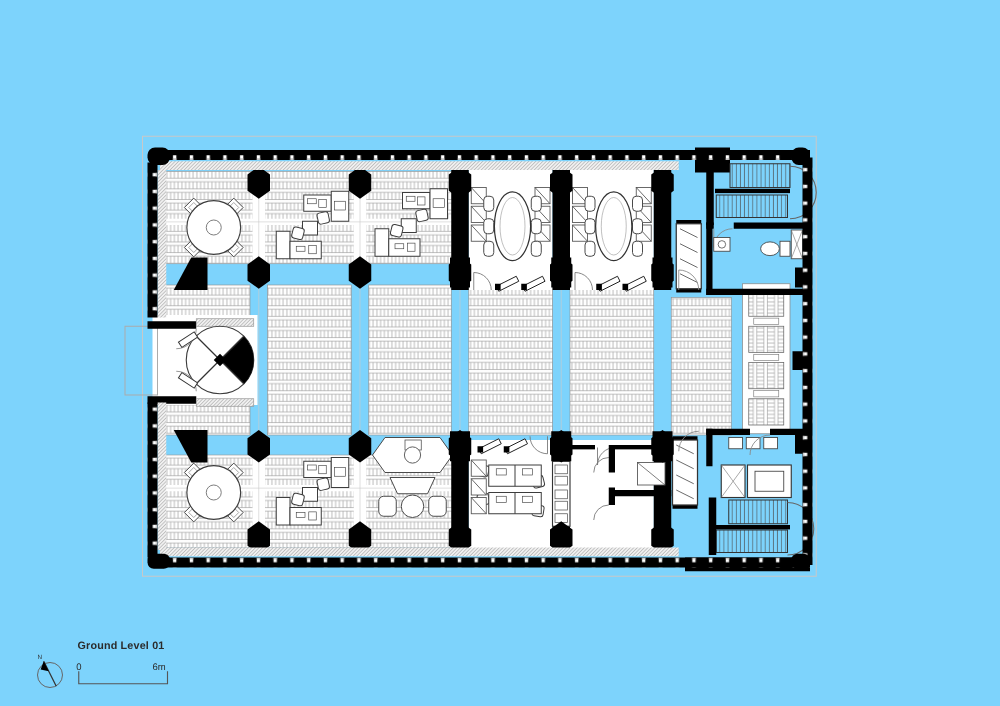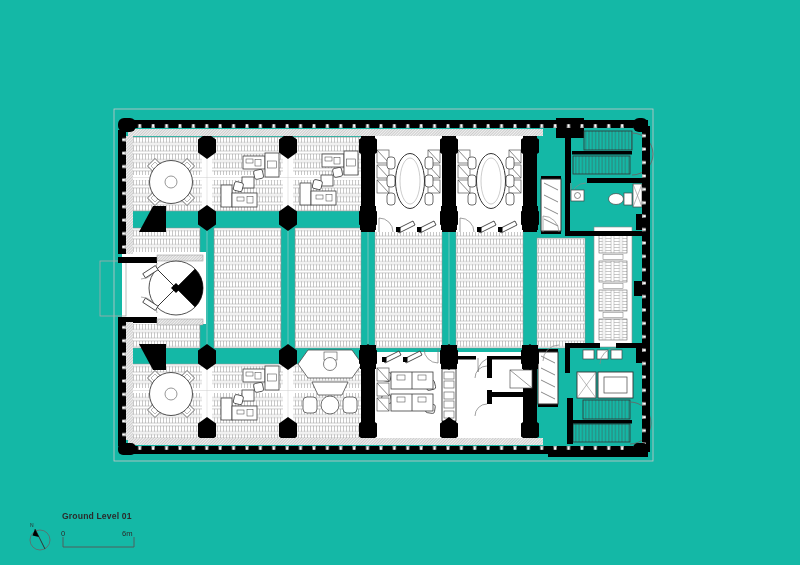--- a/index.html
+++ b/index.html
@@ -1,16 +1,16 @@
 <!DOCTYPE html>
 <html><head>
 <meta charset="utf-8">
 <style>
   html,body{margin:0;padding:0;background:#fff;}
-  .sheet{position:relative;width:800px;height:565px;background:#14b8a6;overflow:hidden;
+  .sheet{position:relative;width:800px;height:565px;background:#7dd3fc;overflow:hidden;
          font-family:"Liberation Sans",sans-serif;}
   svg{display:block;}
   text{font-family:"Liberation Sans",sans-serif;fill:#2b2b2b;}
   .t-title{font-size:8.6px;font-weight:600;letter-spacing:.15px;}
   .t-scale{font-size:7.6px;}
   .t-north{font-size:5px;}
 </style>
 </head>
 <body>
 

